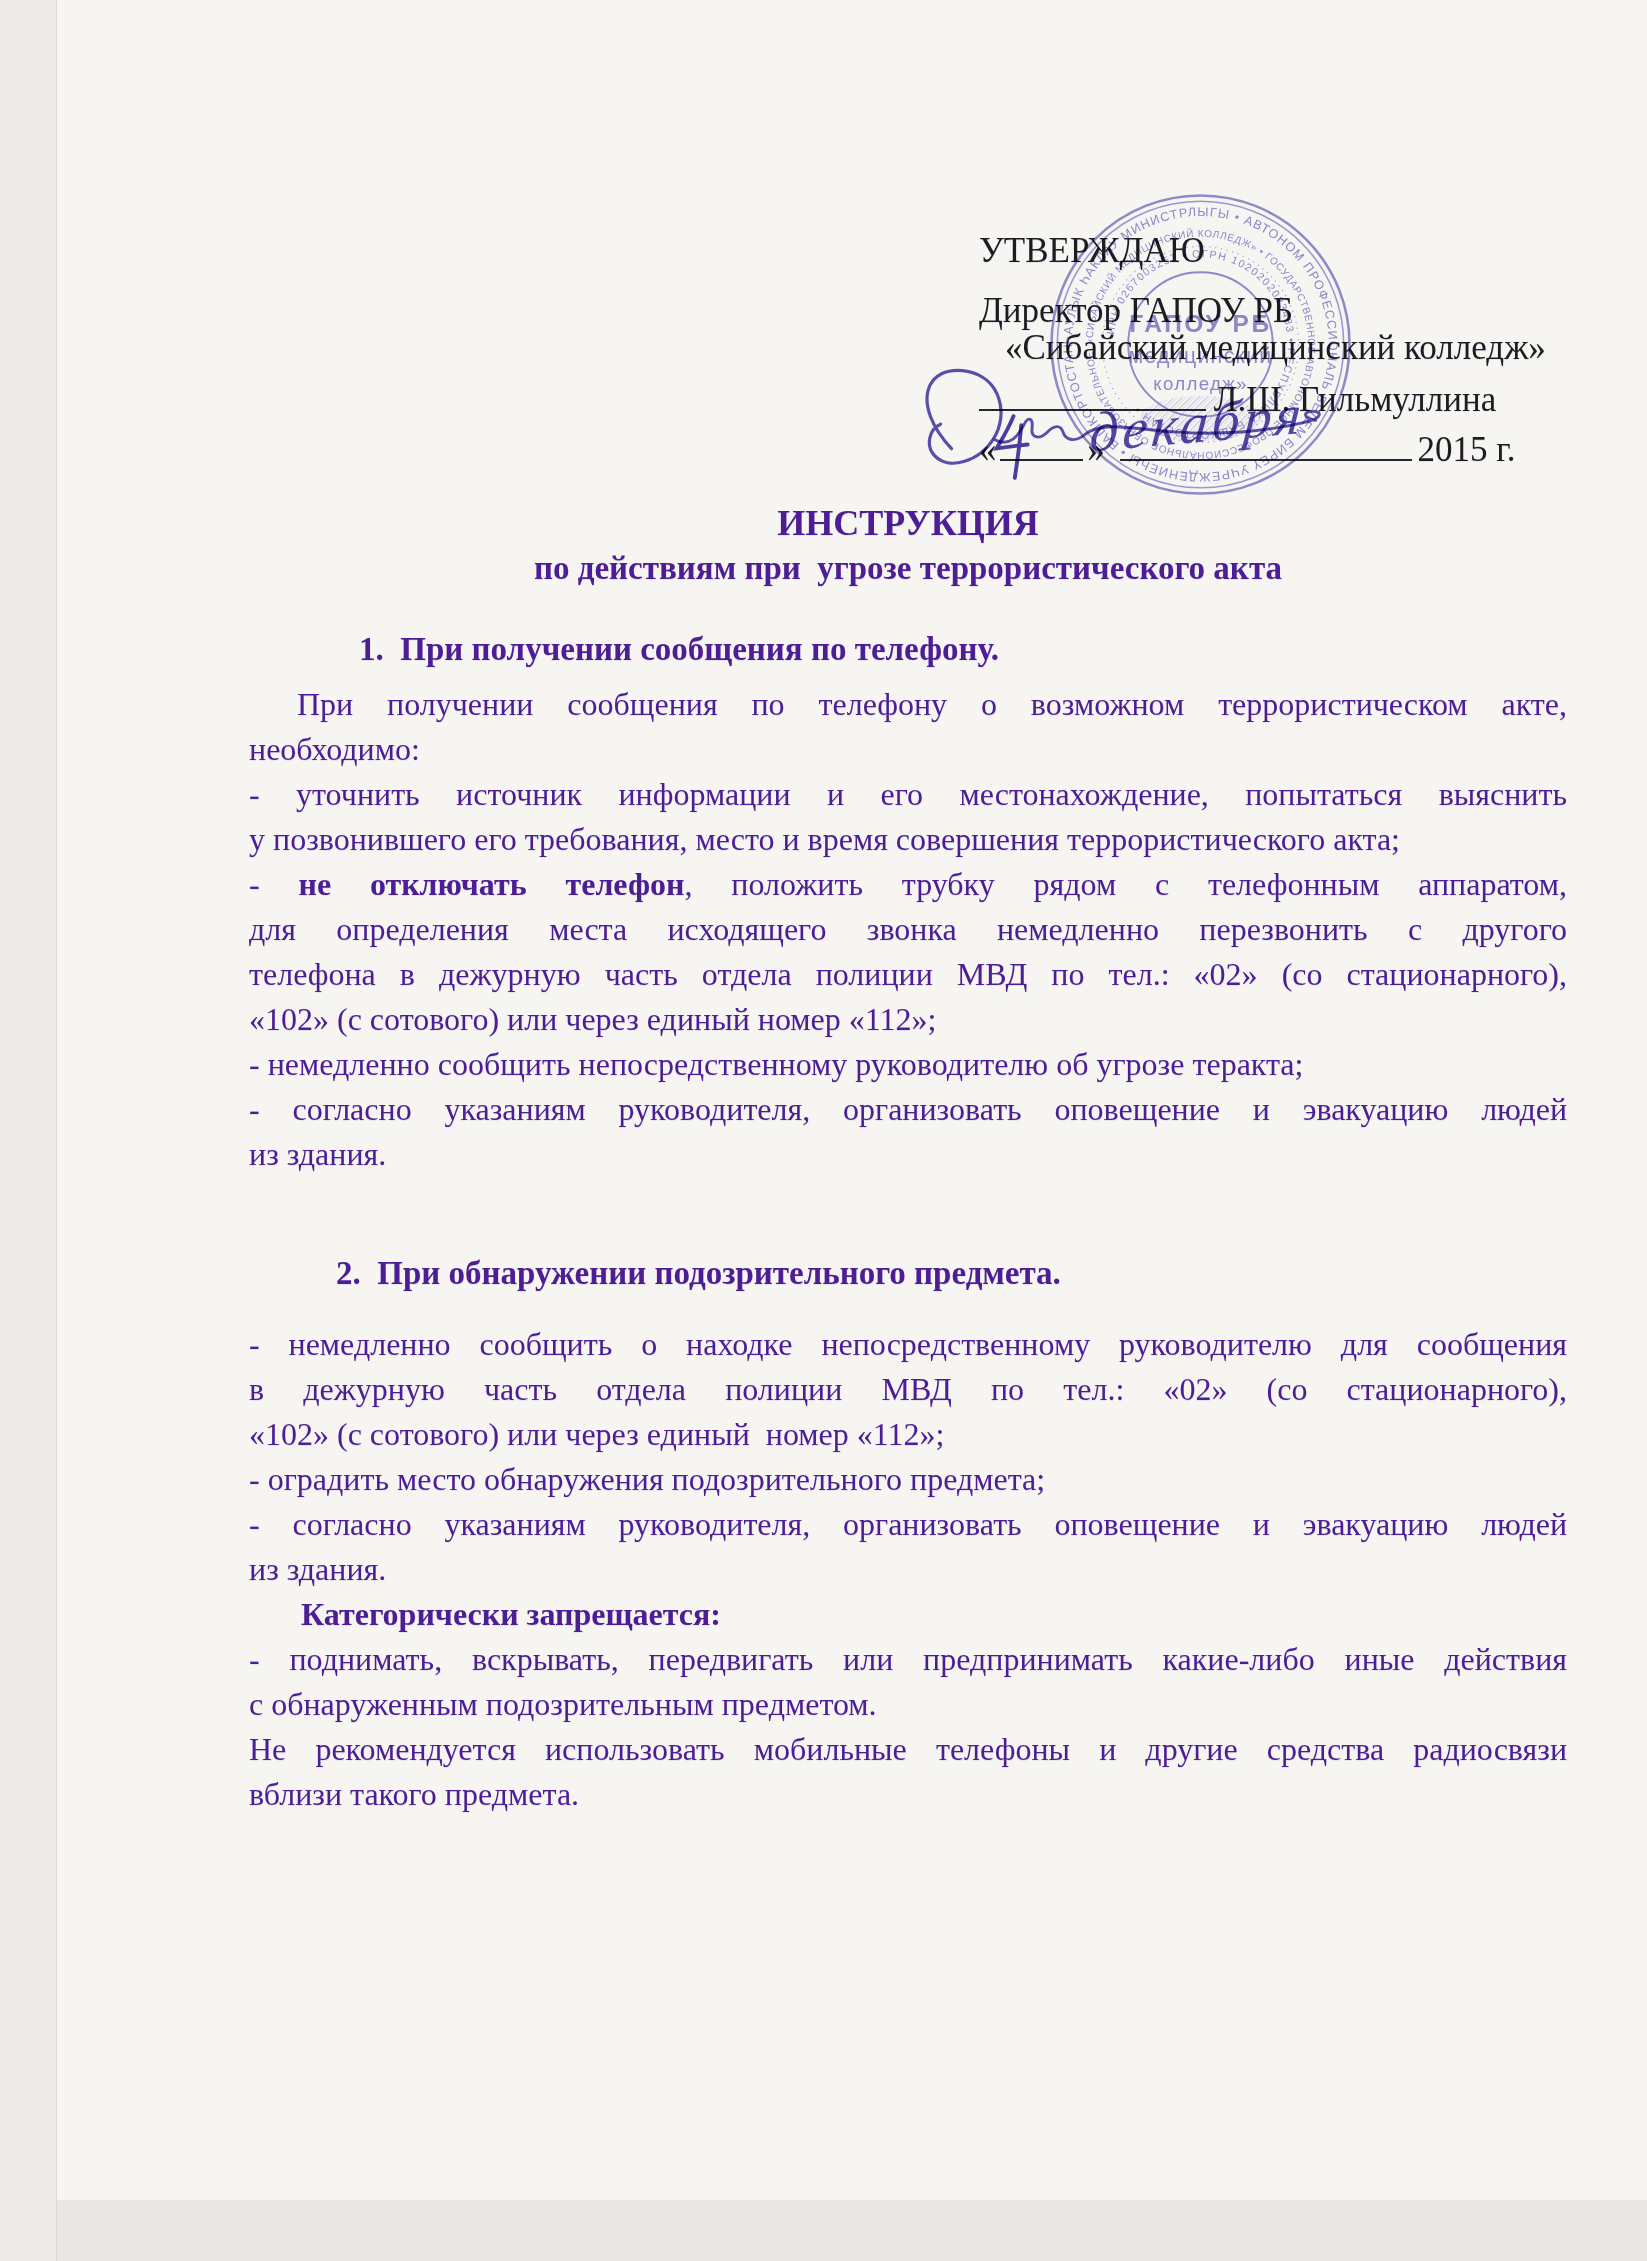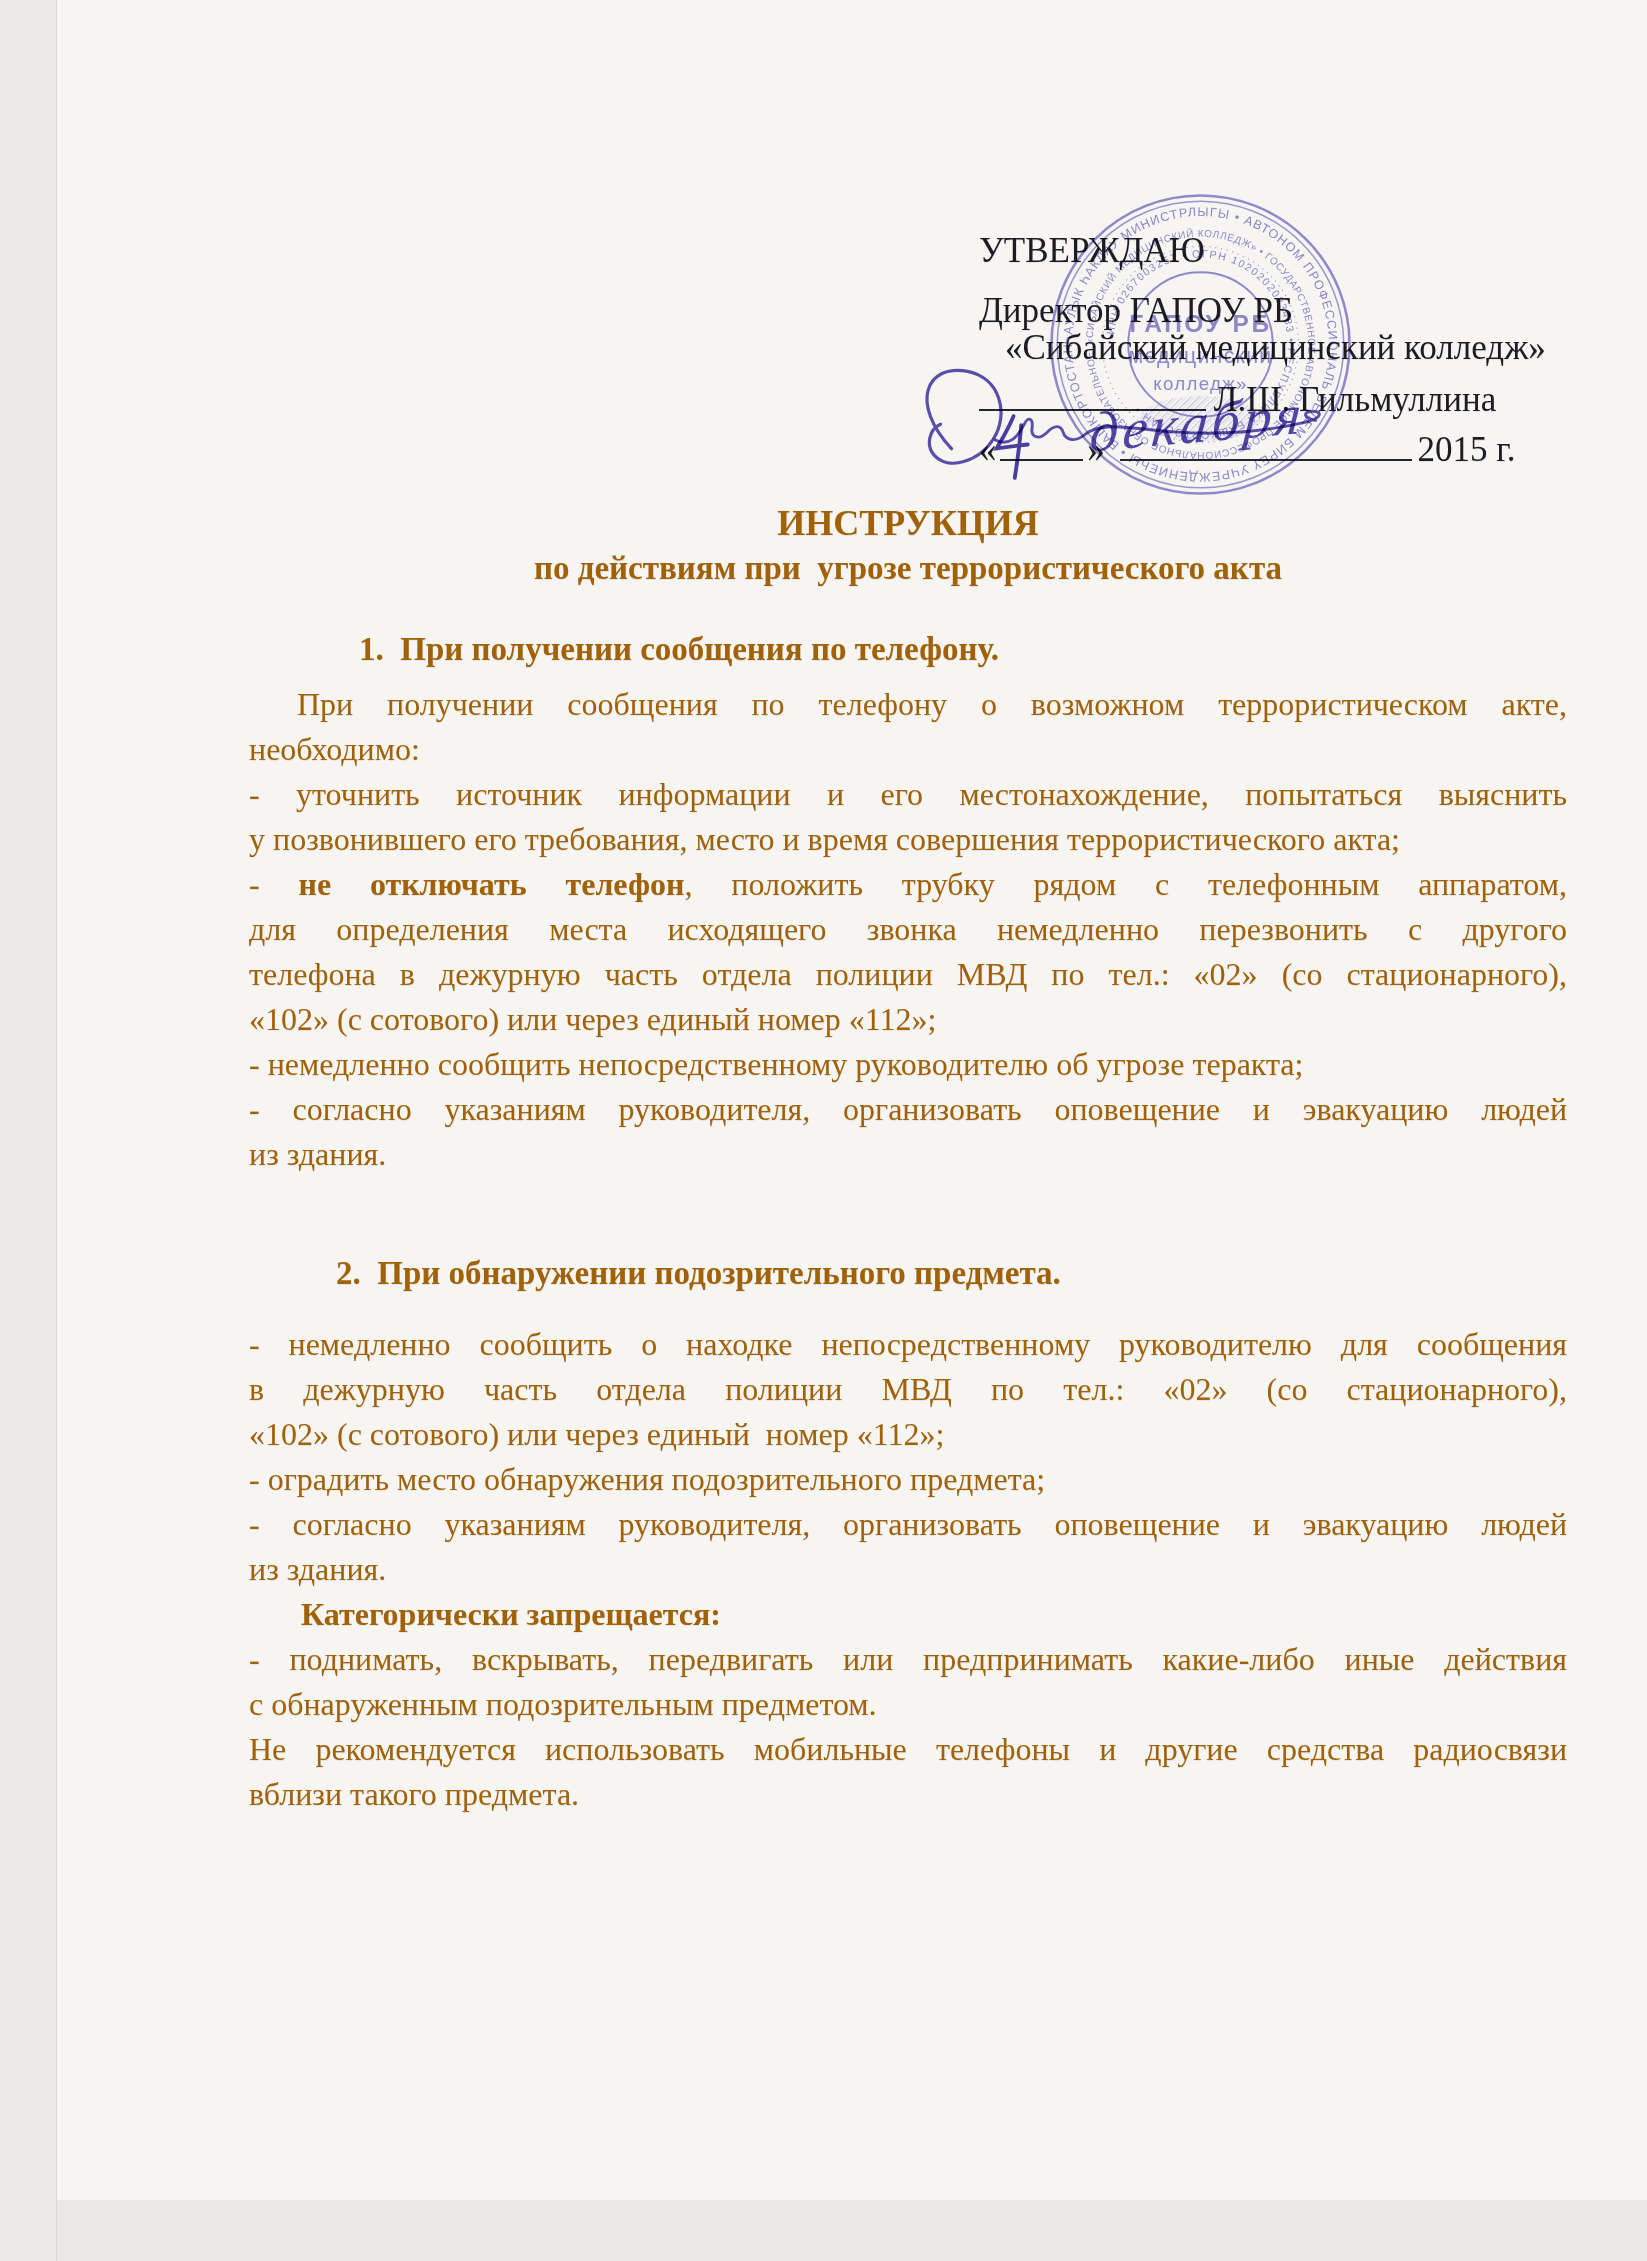--- a/index.html
+++ b/index.html
@@ -13,21 +13,21 @@
   .page{
     position:absolute;left:0;top:0;width:1647px;height:2200px;
     background:#f6f5f2;
   }
   .page-edge{
     position:absolute;left:0;top:0;width:56px;height:2261px;
     background:#ebeae7;border-right:1.3px solid #dbd9d5;
   }
   .textcol{
     position:absolute;left:249px;top:501px;width:1318px;
-    color:#a16207;
+    color:#4c1d95;
     font-size:32px;line-height:45px;
     text-shadow:0.3px 1px 0 rgba(70,70,140,0.10);
   }
   .doc-title{
     text-align:center;font-weight:bold;font-size:36px;line-height:45px;
     white-space:pre-wrap;margin:0;
   }
   .doc-subtitle{
     text-align:center;font-weight:bold;font-size:33px;line-height:45px;
     white-space:pre-wrap;margin:0 0 36px 0;

